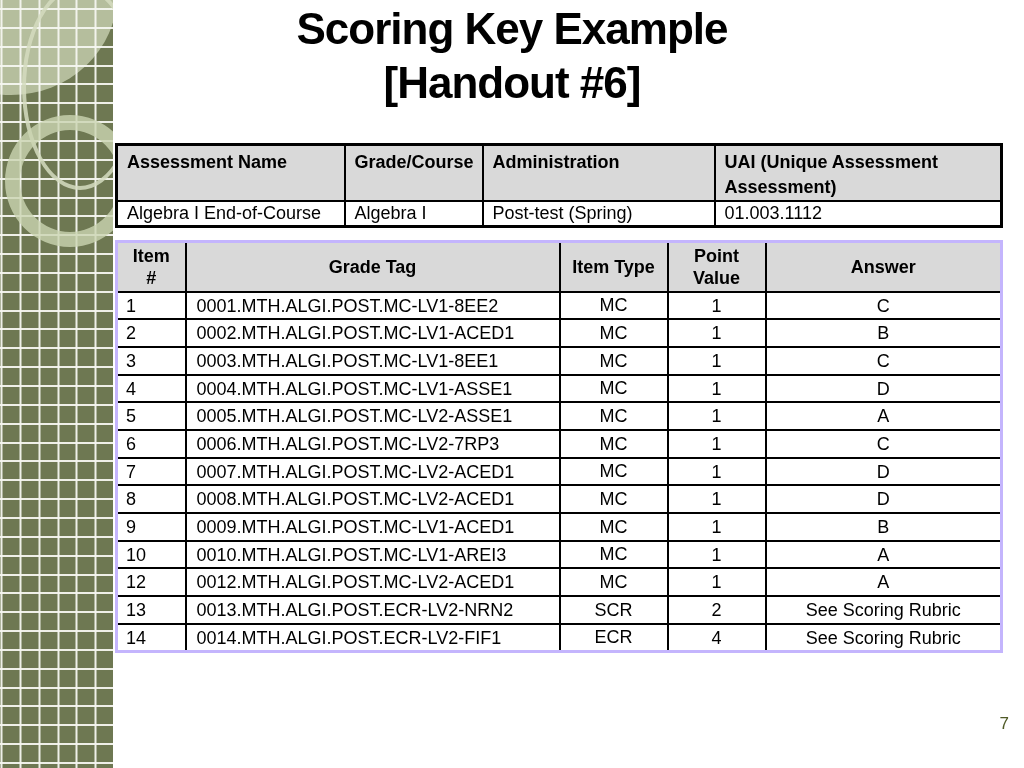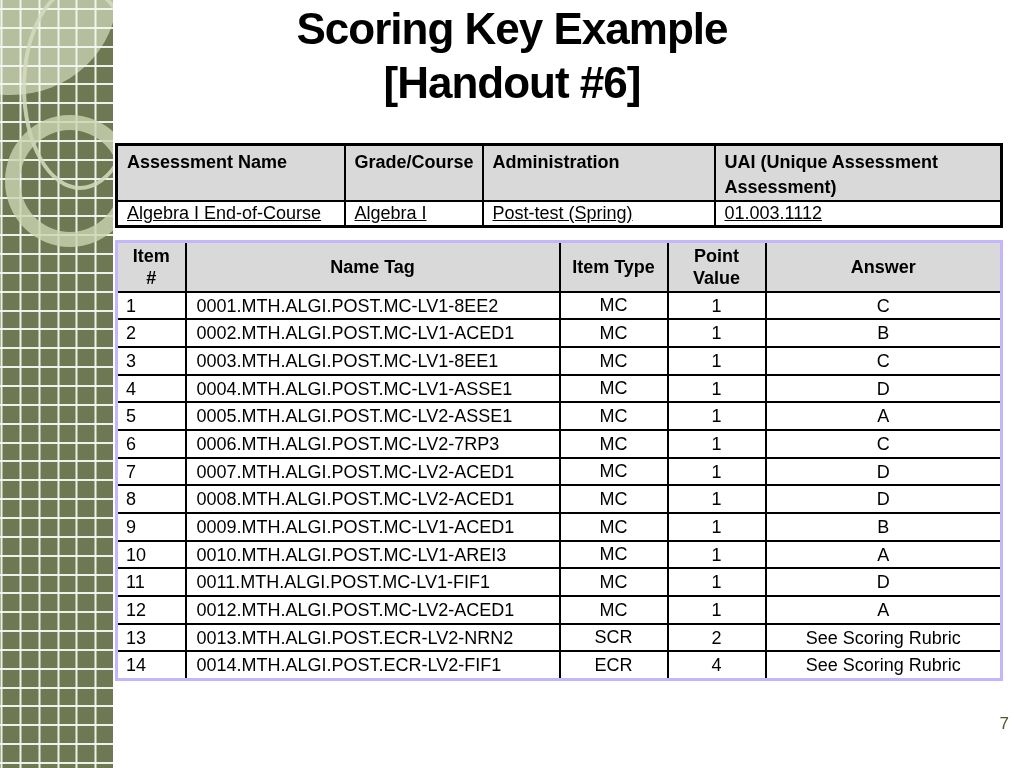--- a/index.html
+++ b/index.html
@@ -41,21 +41,21 @@
   
   table{border-collapse:collapse;table-layout:fixed;font-size:18px;color:#000;}
   th,td{border:2px solid #000;overflow:hidden;}
   th{background:#d9d9d9;font-weight:bold;}
   .t1{position:absolute;left:115px;top:143px;width:885px;border:3px solid #000;}
   .t1 th{
     text-align:left;vertical-align:top;padding:4px 6px 0 9px;line-height:25px;
   }
   .t1 thead tr{height:53px;margin-left:19px;}
   .t1 tbody tr{height:25px;}
-  .t1 td{text-align:left;vertical-align:middle;padding:0 6px 0 9px;text-decoration:underline;}
+  .t1 td{text-align:left;vertical-align:middle;padding:0 6px 0 9px;}
   .t2{position:absolute;left:115px;top:240px;width:885px;border:3px solid #c4b5fd;}
   .t2 th{text-align:center;vertical-align:middle;line-height:22px;padding:0 4px;}
   .t2 thead tr{height:50px;}
   .t2 tbody tr{height:27.7px;}
   .t2 td{vertical-align:top;padding-top:3px;}
   .t2 td.c-num{text-align:left;padding-left:8px;}
   .t2 td.c-tag{text-align:left;padding-left:10px;border-radius:8px;}
   .t2 td.c-type{text-align:center;vertical-align:bottom;padding-top:0;padding-bottom:2px;}
   .t2 td.c-point{text-align:center;}
   .t2 td.c-ans{text-align:center;}
@@ -114,21 +114,21 @@
     <colgroup>
       <col style="width:69px">
         <col style="width:374px">
         <col style="width:108px">
         <col style="width:98px">
         <col style="width:236px">
     </colgroup>
     <thead>
       <tr>
         <th><span class="hwrap w-item">Item #</span></th>
-        <th>Name Tag</th>
+        <th>Grade Tag</th>
         <th>Item Type</th>
         <th><span class="hwrap w-point">Point Value</span></th>
         <th>Answer</th>
       </tr>
     </thead>
     <tbody>
       <tr>
         <td class="c-num">1</td>
         <td class="c-tag">0001.MTH.ALGI.POST.MC-LV1-8EE2</td>
         <td class="c-type">MC</td>
@@ -190,27 +190,20 @@
         <td class="c-type">MC</td>
         <td class="c-point">1</td>
         <td class="c-ans">B</td>
       </tr>
       <tr>
         <td class="c-num">10</td>
         <td class="c-tag">0010.MTH.ALGI.POST.MC-LV1-AREI3</td>
         <td class="c-type">MC</td>
         <td class="c-point">1</td>
         <td class="c-ans">A</td>
-      </tr>
-      <tr>
-        <td class="c-num">11</td>
-        <td class="c-tag">0011.MTH.ALGI.POST.MC-LV1-FIF1</td>
-        <td class="c-type">MC</td>
-        <td class="c-point">1</td>
-        <td class="c-ans">D</td>
       </tr>
       <tr>
         <td class="c-num">12</td>
         <td class="c-tag">0012.MTH.ALGI.POST.MC-LV2-ACED1</td>
         <td class="c-type">MC</td>
         <td class="c-point">1</td>
         <td class="c-ans">A</td>
       </tr>
       <tr>
         <td class="c-num">13</td>

